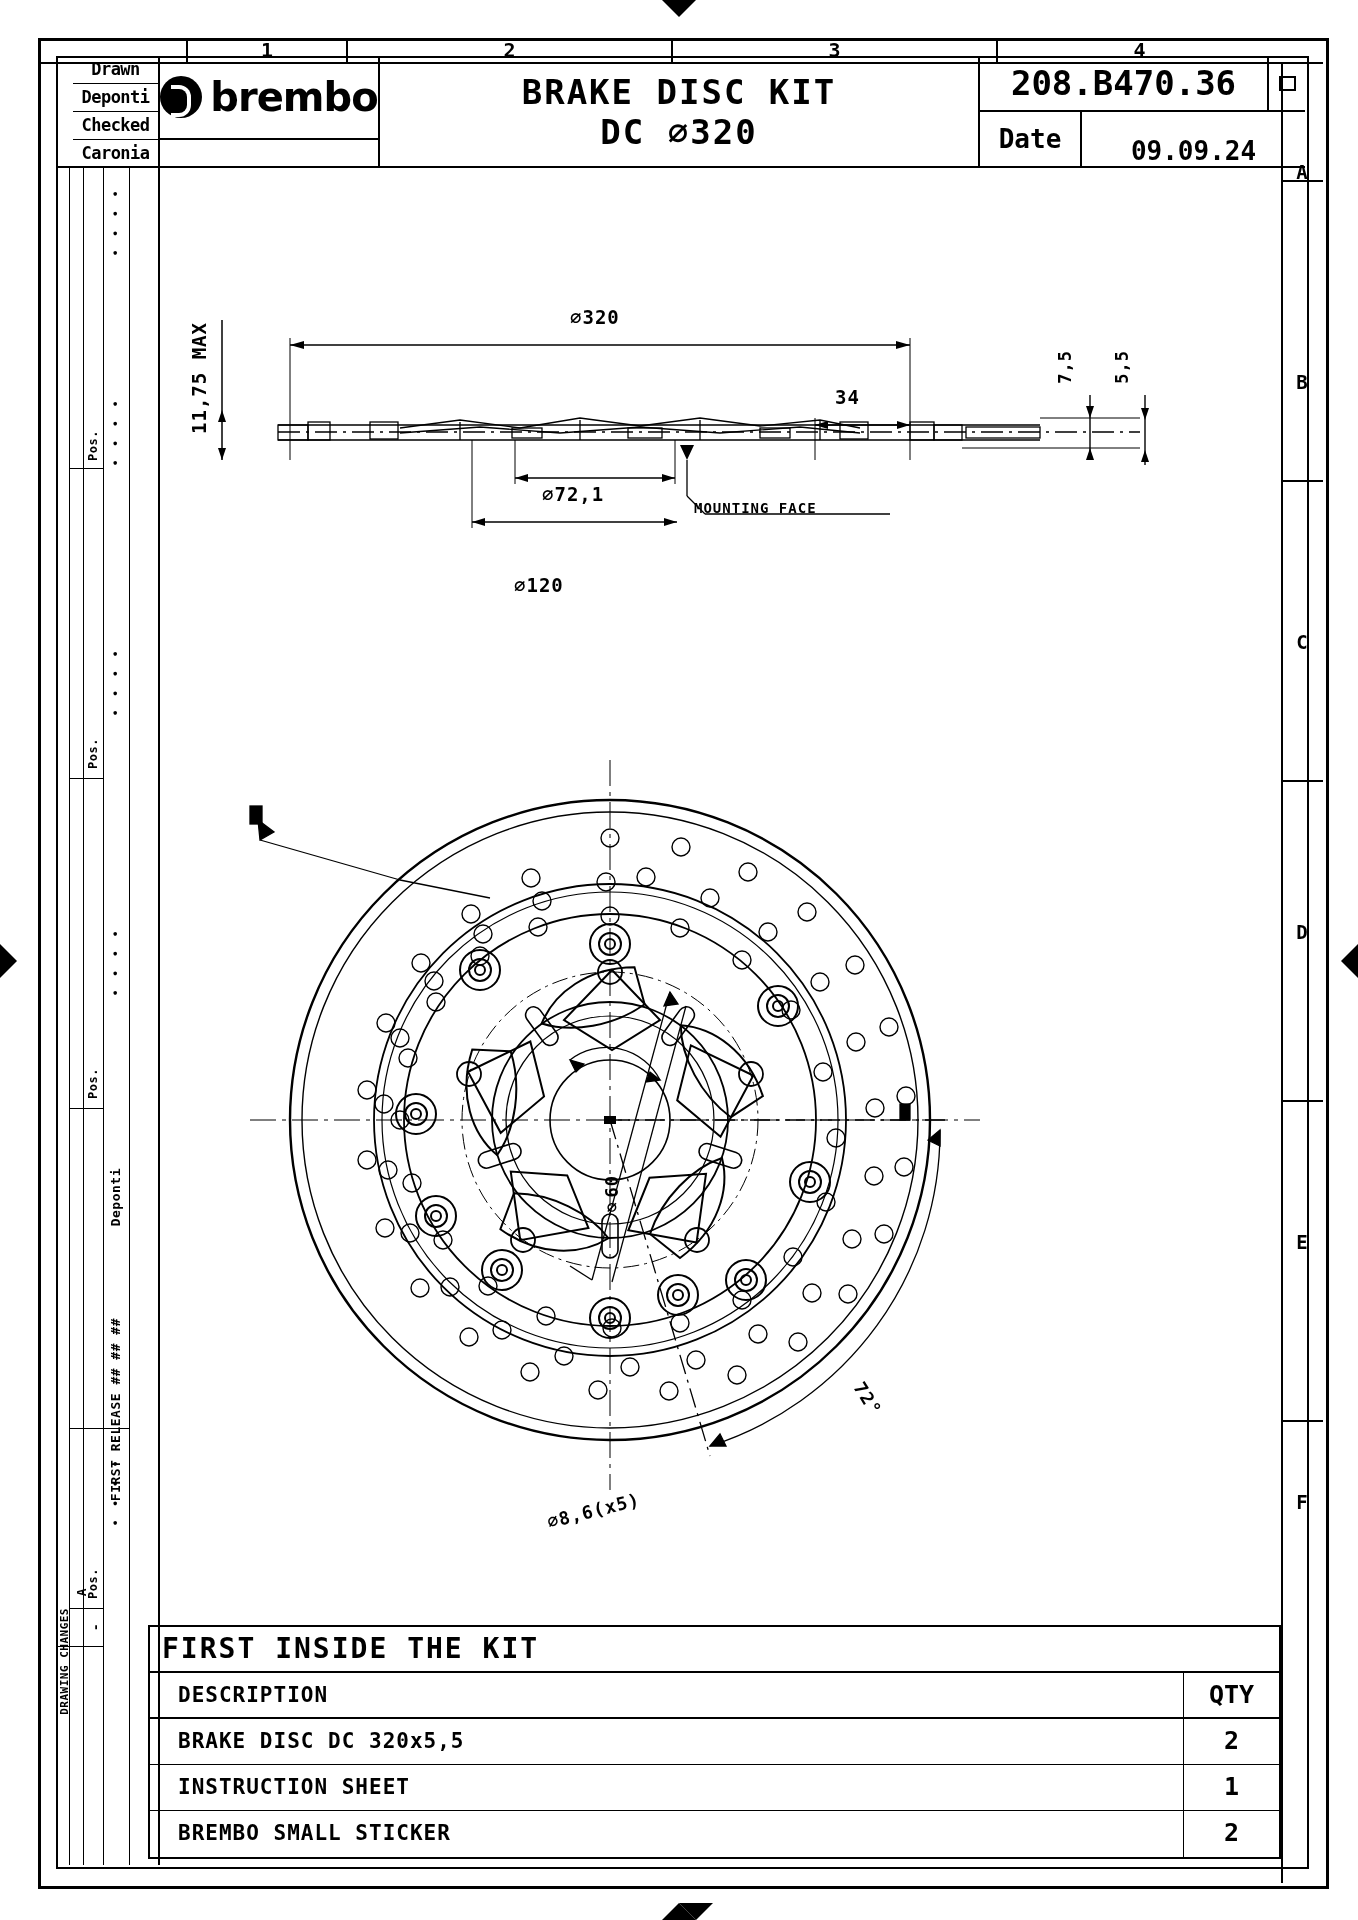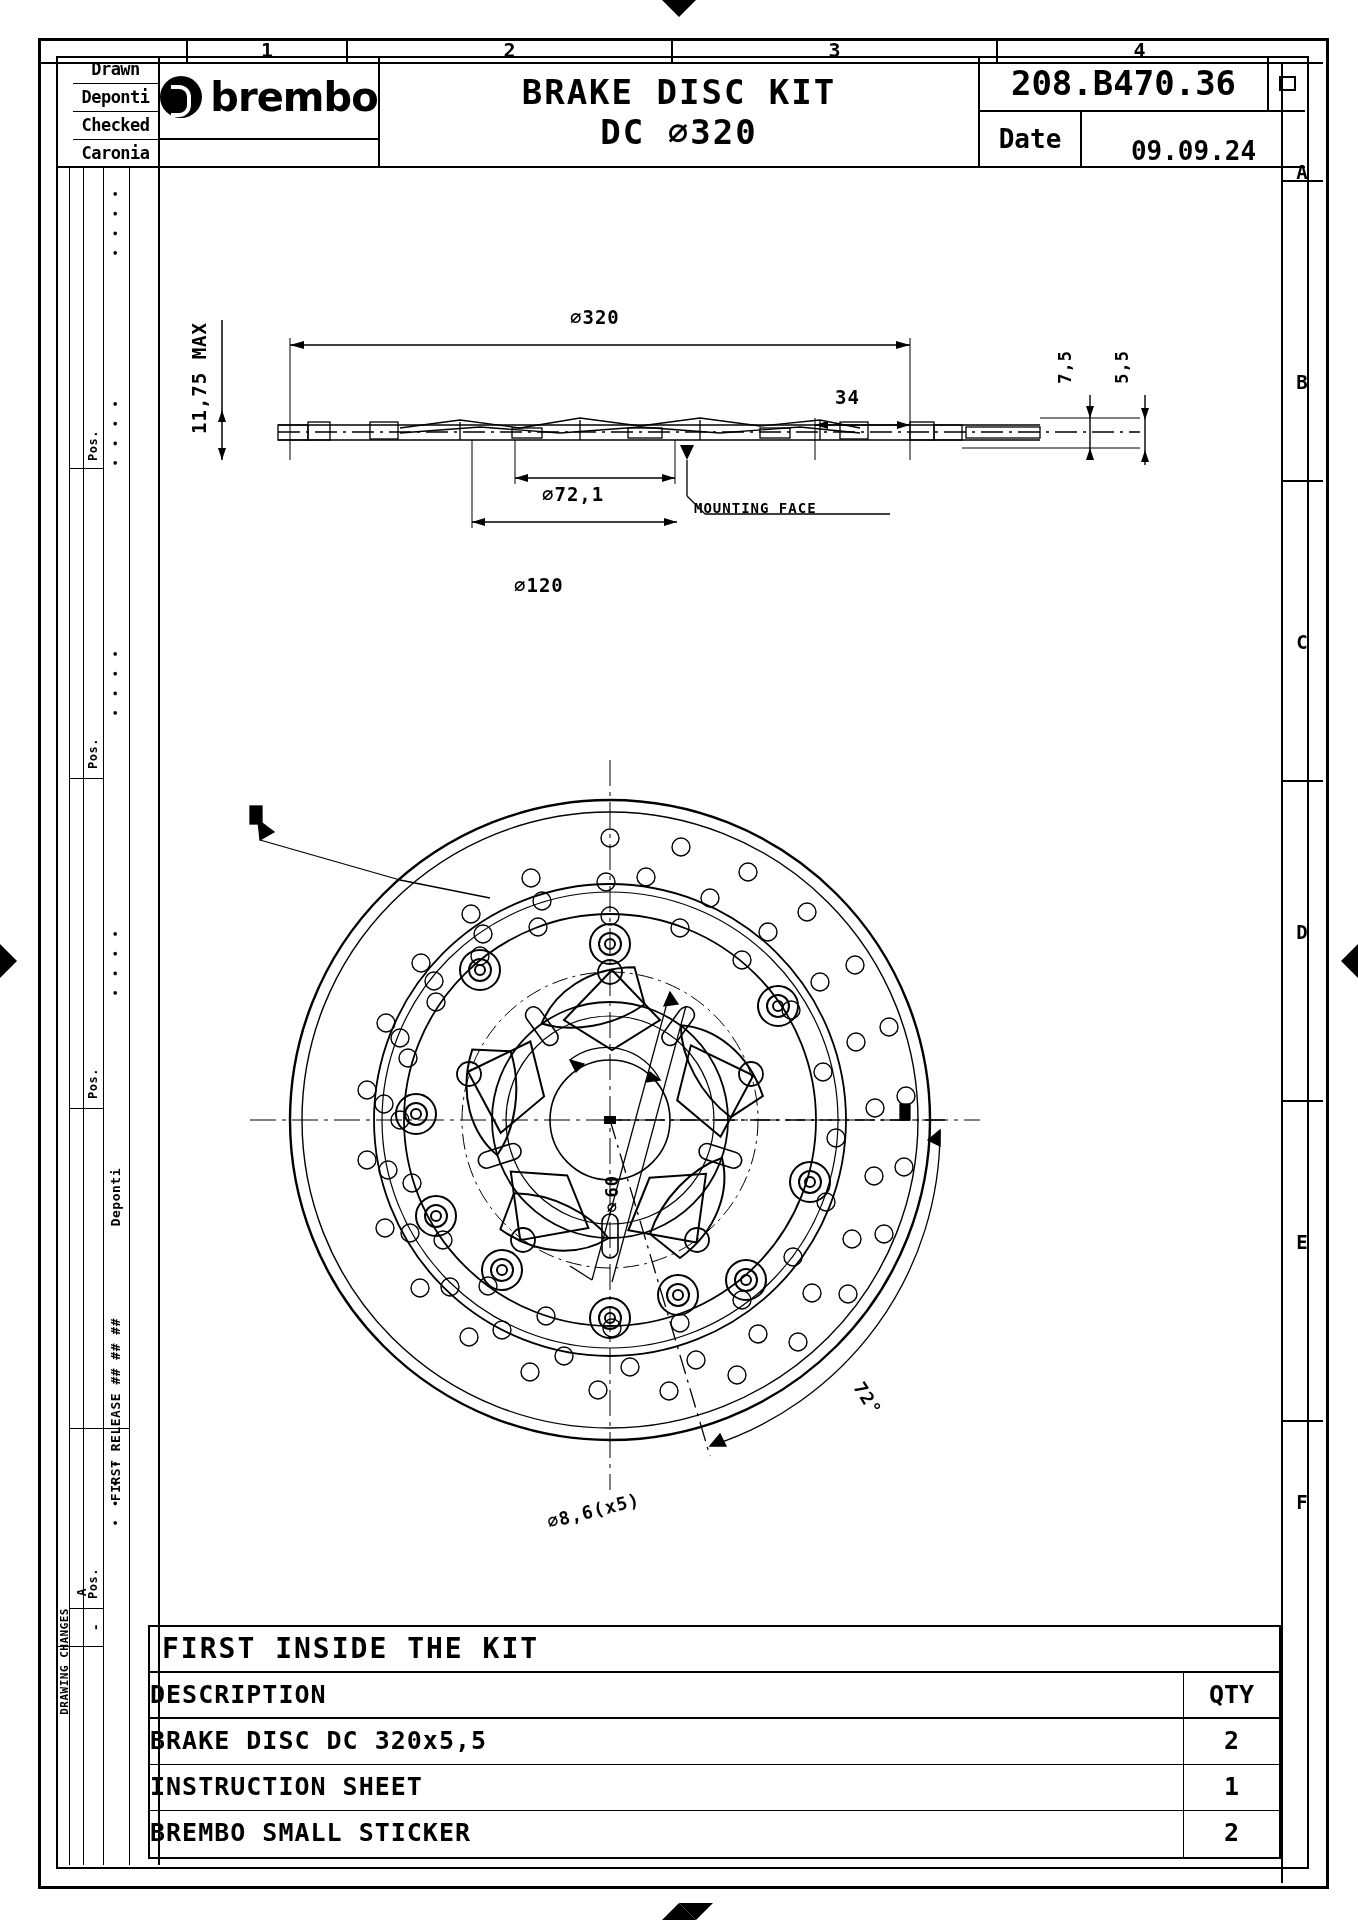--- a/index.html
+++ b/index.html
@@ -61,21 +61,21 @@
   .lbl{position:absolute;font-size:19px;font-weight:bold;letter-spacing:1px;white-space:nowrap;}
   .lbl-v{position:absolute;font-size:19px;font-weight:bold;letter-spacing:1px;white-space:nowrap;
          writing-mode:vertical-rl;transform:rotate(180deg);}
 
   
   .items-table{position:absolute;left:148px;top:1625px;width:1133px;border:2px solid #000;box-sizing:border-box;}
   .it-head{height:46px;border-bottom:2px solid #000;box-sizing:border-box;font-size:28px;font-weight:bold;
            letter-spacing:2px;line-height:44px;padding-left:12px;}
   .it-row{height:46px;border-bottom:1px solid #000;box-sizing:border-box;display:flex;}
   .it-row:last-child{border-bottom:none;}
-  .it-row .d{flex:1;font-size:25px;font-weight:bold;letter-spacing:1px;line-height:44px;padding-left:0;}
+  .it-row .d{flex:1;font-size:21px;font-weight:bold;letter-spacing:1px;line-height:44px;padding-left:28px;}
   .it-row .q{width:96px;border-left:1px solid #000;box-sizing:border-box;text-align:center;font-size:25px;
              font-weight:bold;line-height:44px;}
   .it-row.hdr .d,.it-row.hdr .q{font-weight:bold;}
   .it-row.hdr{border-bottom:2px solid #000;}
 
   svg{display:block;}
 </style>
 </head>
 <body>
 

